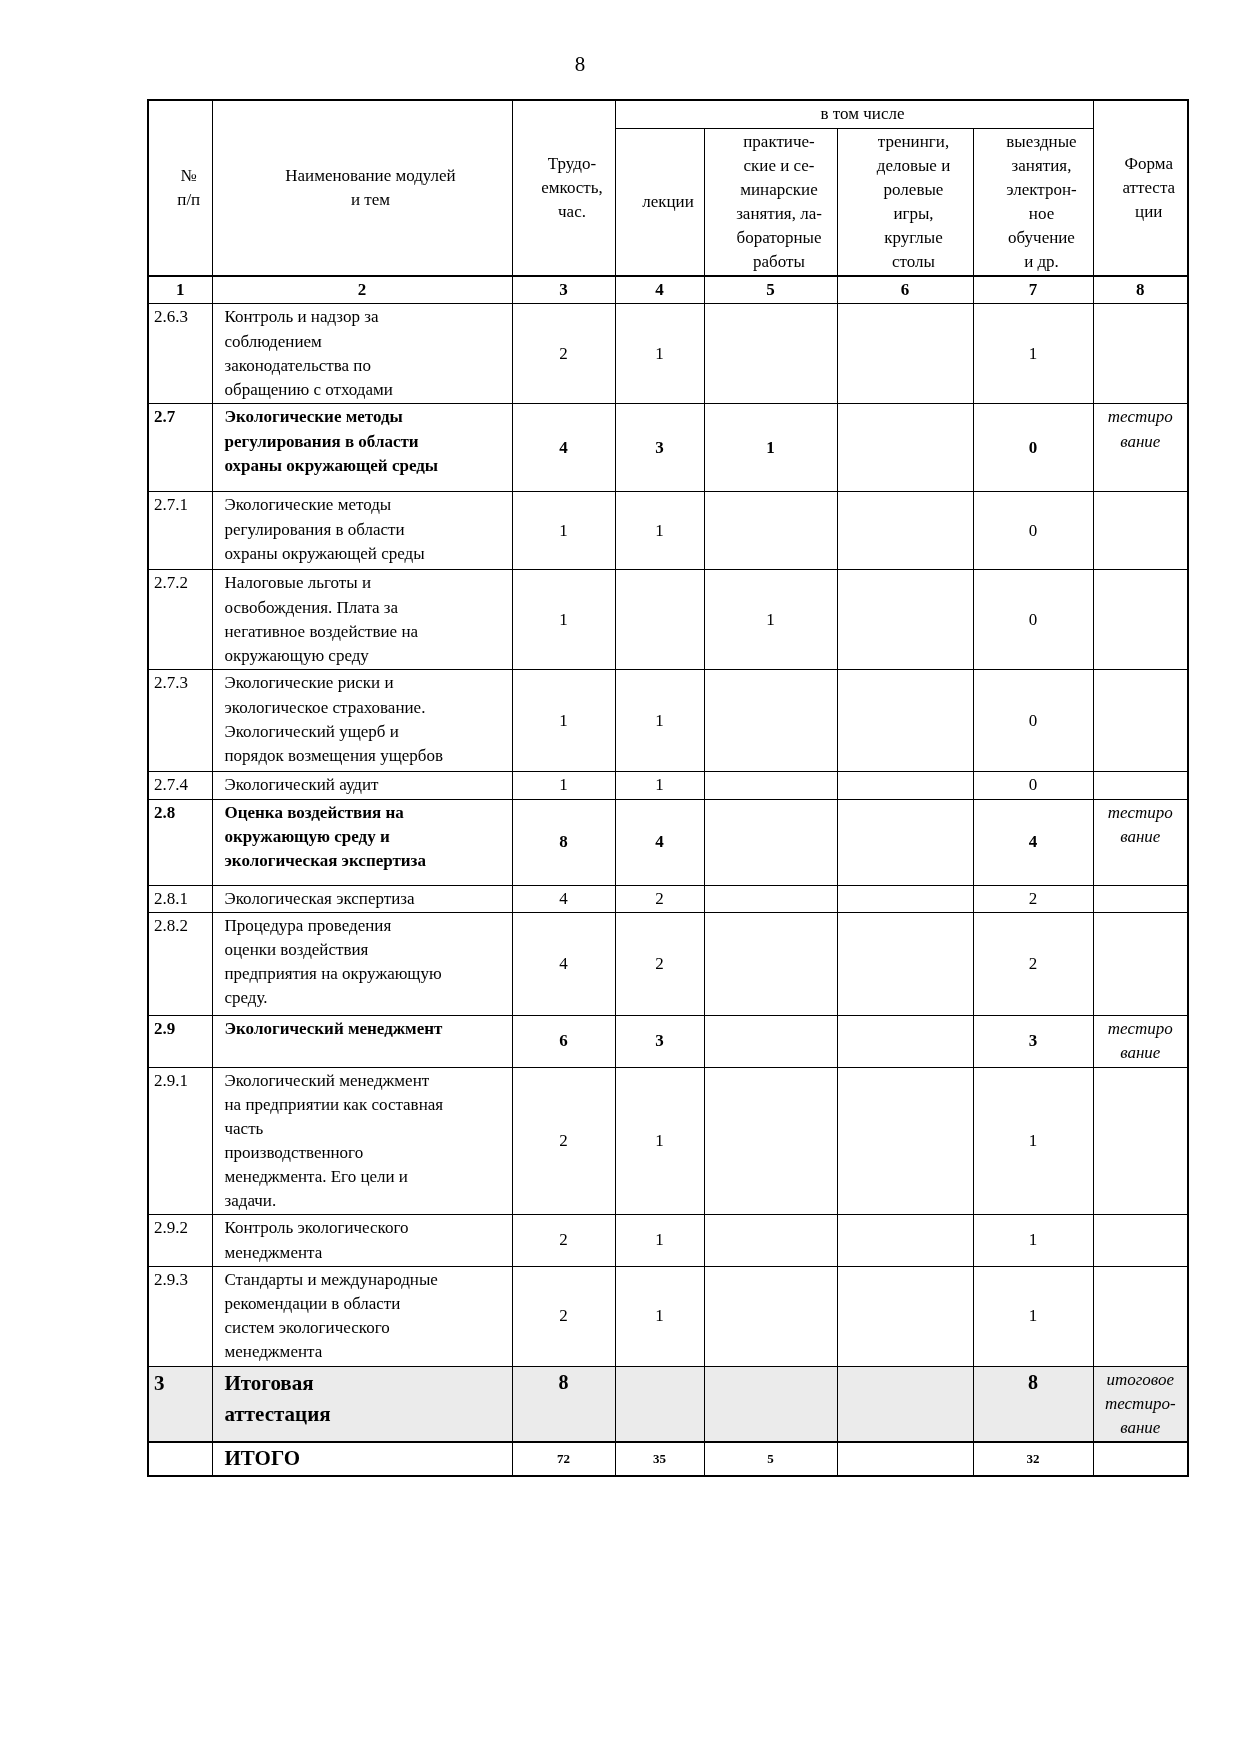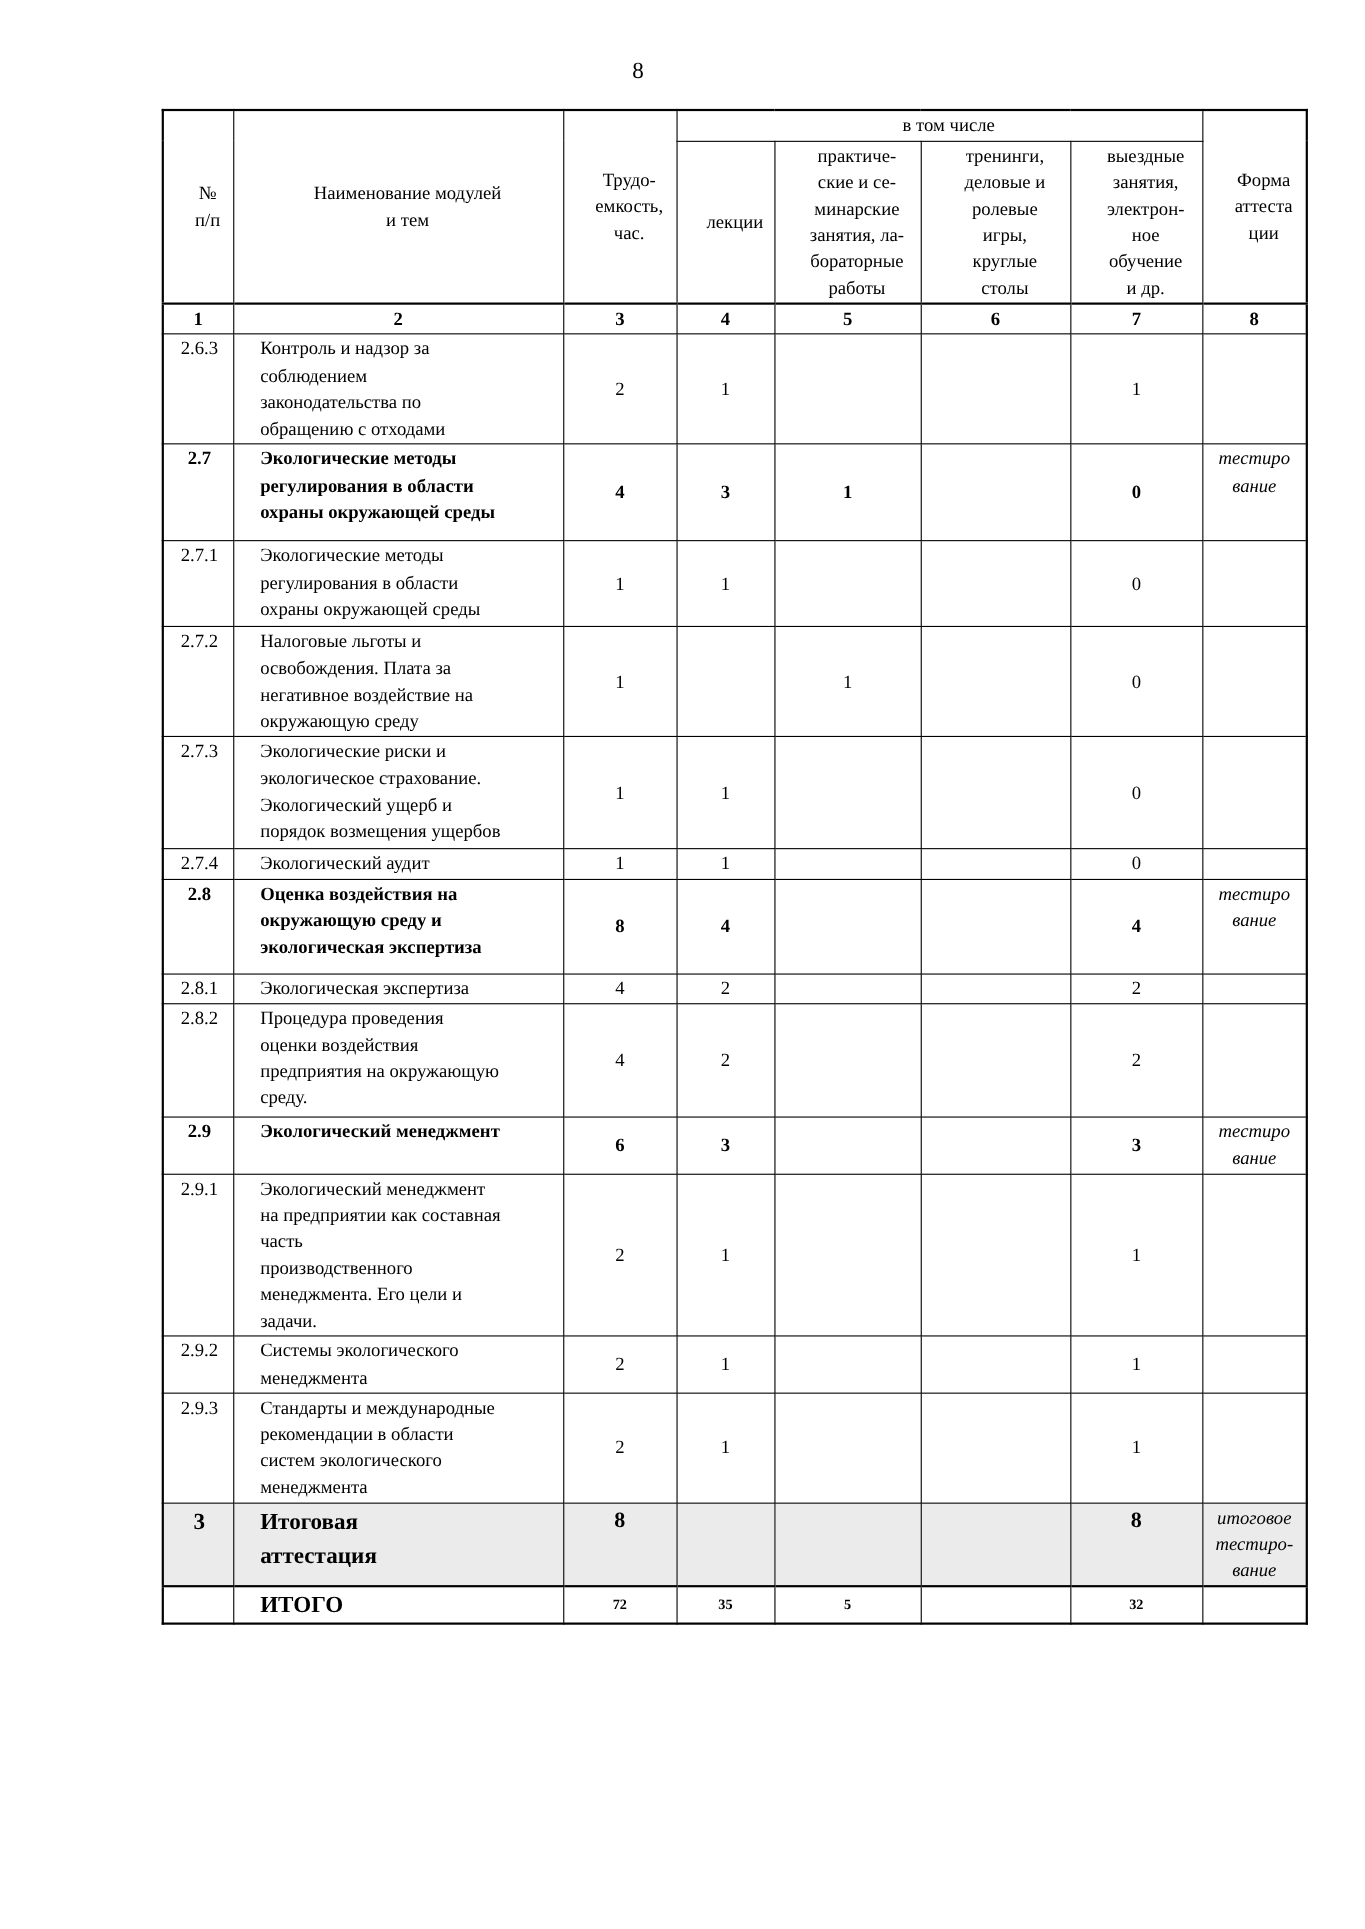--- a/index.html
+++ b/index.html
@@ -34,22 +34,22 @@
     font-size: 17px;
     line-height: 1.42;
     font-weight: normal;
     text-align: center;
     vertical-align: middle;
     white-space: pre-line;
     overflow: hidden;
   }
   .curr thead th { vertical-align: middle; padding-left: 20px; }
   .curr tr.numrow td { font-weight: bold; border-top: 2px solid #000; }
-  .curr tbody .c-no   { vertical-align: top; text-align: center; padding-left: 5px; margin-top: 24px; }
-  .curr tbody .c-name { vertical-align: top; text-align: left; padding-left: 24px; }
+  .curr tbody .c-no   { vertical-align: top; text-align: left; padding-left: 5px; margin-top: 24px; }
+  .curr tbody .c-name { vertical-align: top; text-align: left; padding-left: 12px; }
   .curr tbody .c-form { vertical-align: top; font-style: italic; }
   .curr tr.emph .c-no,
   .curr tr.emph .c-name,
   .curr tr.emph .c-num { font-weight: bold; }
   .curr tr.grand td { background: #ebebeb; vertical-align: top; }
   .curr tr.grand .c-no,
   .curr tr.grand .c-name { font-weight: bold; font-size: 21px; line-height: 1.5; }
   .curr tr.grand .c-num { font-weight: bold; font-size: 20px; }
   .curr tr.totals td { border-top: 2px solid #000; }
   .curr tr.totals .c-name { font-weight: bold; font-size: 21px; vertical-align: middle; margin-top: 44px; }
@@ -250,21 +250,21 @@
 задачи.</td>
         <td class="c-num">2</td>
         <td class="c-num">1</td>
         <td class="c-num"></td>
         <td class="c-num"></td>
         <td class="c-num">1</td>
         <td class="c-form"></td>
       </tr>
       <tr style="height:50px">
         <td class="c-no">2.9.2</td>
-        <td class="c-name">Системы экологического
+        <td class="c-name">Контроль экологического
 менеджмента</td>
         <td class="c-num">2</td>
         <td class="c-num">1</td>
         <td class="c-num"></td>
         <td class="c-num"></td>
         <td class="c-num">1</td>
         <td class="c-form"></td>
       </tr>
       <tr style="height:100px">
         <td class="c-no">2.9.3</td>

